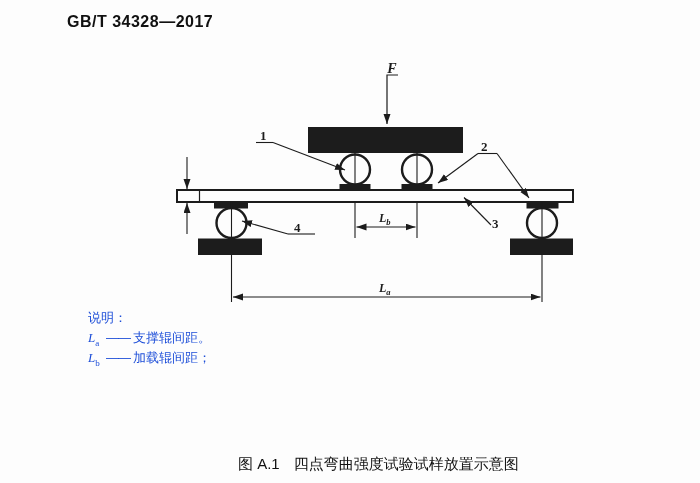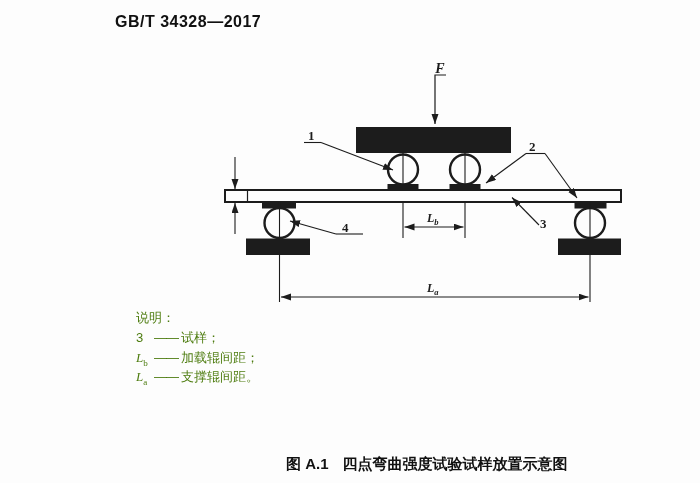--- a/index.html
+++ b/index.html
@@ -4,45 +4,45 @@
 <style>
   html,body{margin:0;padding:0;}
   body{
     width:700px;height:483px;
     background:#fdfdfd;
     color:#1c1c1c;
     font-family:"Liberation Sans","DejaVu Sans",sans-serif;
     position:relative;
     overflow:hidden;
   }
-  .page{position:absolute;inset:0;width:604px;height:483px;margin-left:48px;}
+  .page{position:absolute;inset:0;width:604px;height:483px;}
   .header{
     position:absolute;left:67px;top:13px;
     font-size:16px;font-weight:bold;letter-spacing:.5px;
     color:#111;
   }
   svg.diagram{position:absolute;left:0;top:0;}
   svg.diagram text{fill:#1c1c1c;}
   .t-force{font-family:"Liberation Serif","DejaVu Serif",serif;font-style:italic;font-weight:bold;font-size:14px;}
   .t-num{font-family:"Liberation Serif","DejaVu Serif",serif;font-weight:bold;font-size:13px;}
   .t-dim{font-family:"Liberation Serif","DejaVu Serif",serif;font-style:italic;font-weight:bold;font-size:12px;}
   .t-dim-sub{font-size:8.5px;}
   .legend{
     position:absolute;left:88px;top:308px;
-    font-size:13px;color:#4d7c0f;
+    font-size:13px;color:#1d4ed8;
   }
   .legend-title{line-height:20px;height:20px;}
   .lg-row{line-height:19.5px;height:19.5px;white-space:nowrap;}
   .lg-sym{display:inline-block;width:18px;}
   .lg-sym i{font-family:"Liberation Serif","DejaVu Serif",serif;font-style:italic;}
   .lg-sym sub{font-size:9px;font-family:"Liberation Serif","DejaVu Serif",serif;}
   .lg-dash{letter-spacing:-1px;margin-right:3px;}
   .caption{
     position:absolute;left:238px;top:455px;
-    font-size:15px;font-weight:bold;color:#111;
+    font-size:15px;font-weight:normal;color:#111;
     white-space:nowrap;
   }
   .caption .fig-no{margin-right:14px;}
 </style>
 </head>
 <body>
 
 <div class="page">
 
   <div class="header">GB/T 34328—2017</div>
@@ -103,27 +103,24 @@
     <line x1="491" y1="225" x2="464" y2="197.5" stroke="#1c1c1c" stroke-width="1.1" marker-end="url(#arw)"></line>
 
     <text class="t-num" x="294" y="232">4</text>
     <line x1="288" y1="234" x2="315" y2="234" stroke="#1c1c1c" stroke-width="1.1"></line>
     <line x1="288" y1="234" x2="242" y2="221" stroke="#1c1c1c" stroke-width="1.1" marker-end="url(#arw)"></line>
   </svg>
 
   <div class="legend">
     <div class="legend-title">说明：</div>
     <div class="lg-row">
-      <span class="lg-sym"><span>3</span></span><span class="lg-dash">——</span><span>试样；</span>
+      <span class="lg-sym"><i>L</i><sub>a</sub></span><span class="lg-dash">——</span><span>支撑辊间距。</span>
     </div>
     <div class="lg-row">
       <span class="lg-sym"><i>L</i><sub>b</sub></span><span class="lg-dash">——</span><span>加载辊间距；</span>
-    </div>
-    <div class="lg-row">
-      <span class="lg-sym"><i>L</i><sub>a</sub></span><span class="lg-dash">——</span><span>支撑辊间距。</span>
     </div>
   </div>
 
   <div class="caption">
     <span class="fig-no">图 A.1</span><span>四点弯曲强度试验试样放置示意图</span>
   </div>
 
 </div>
 
 </body></html>

